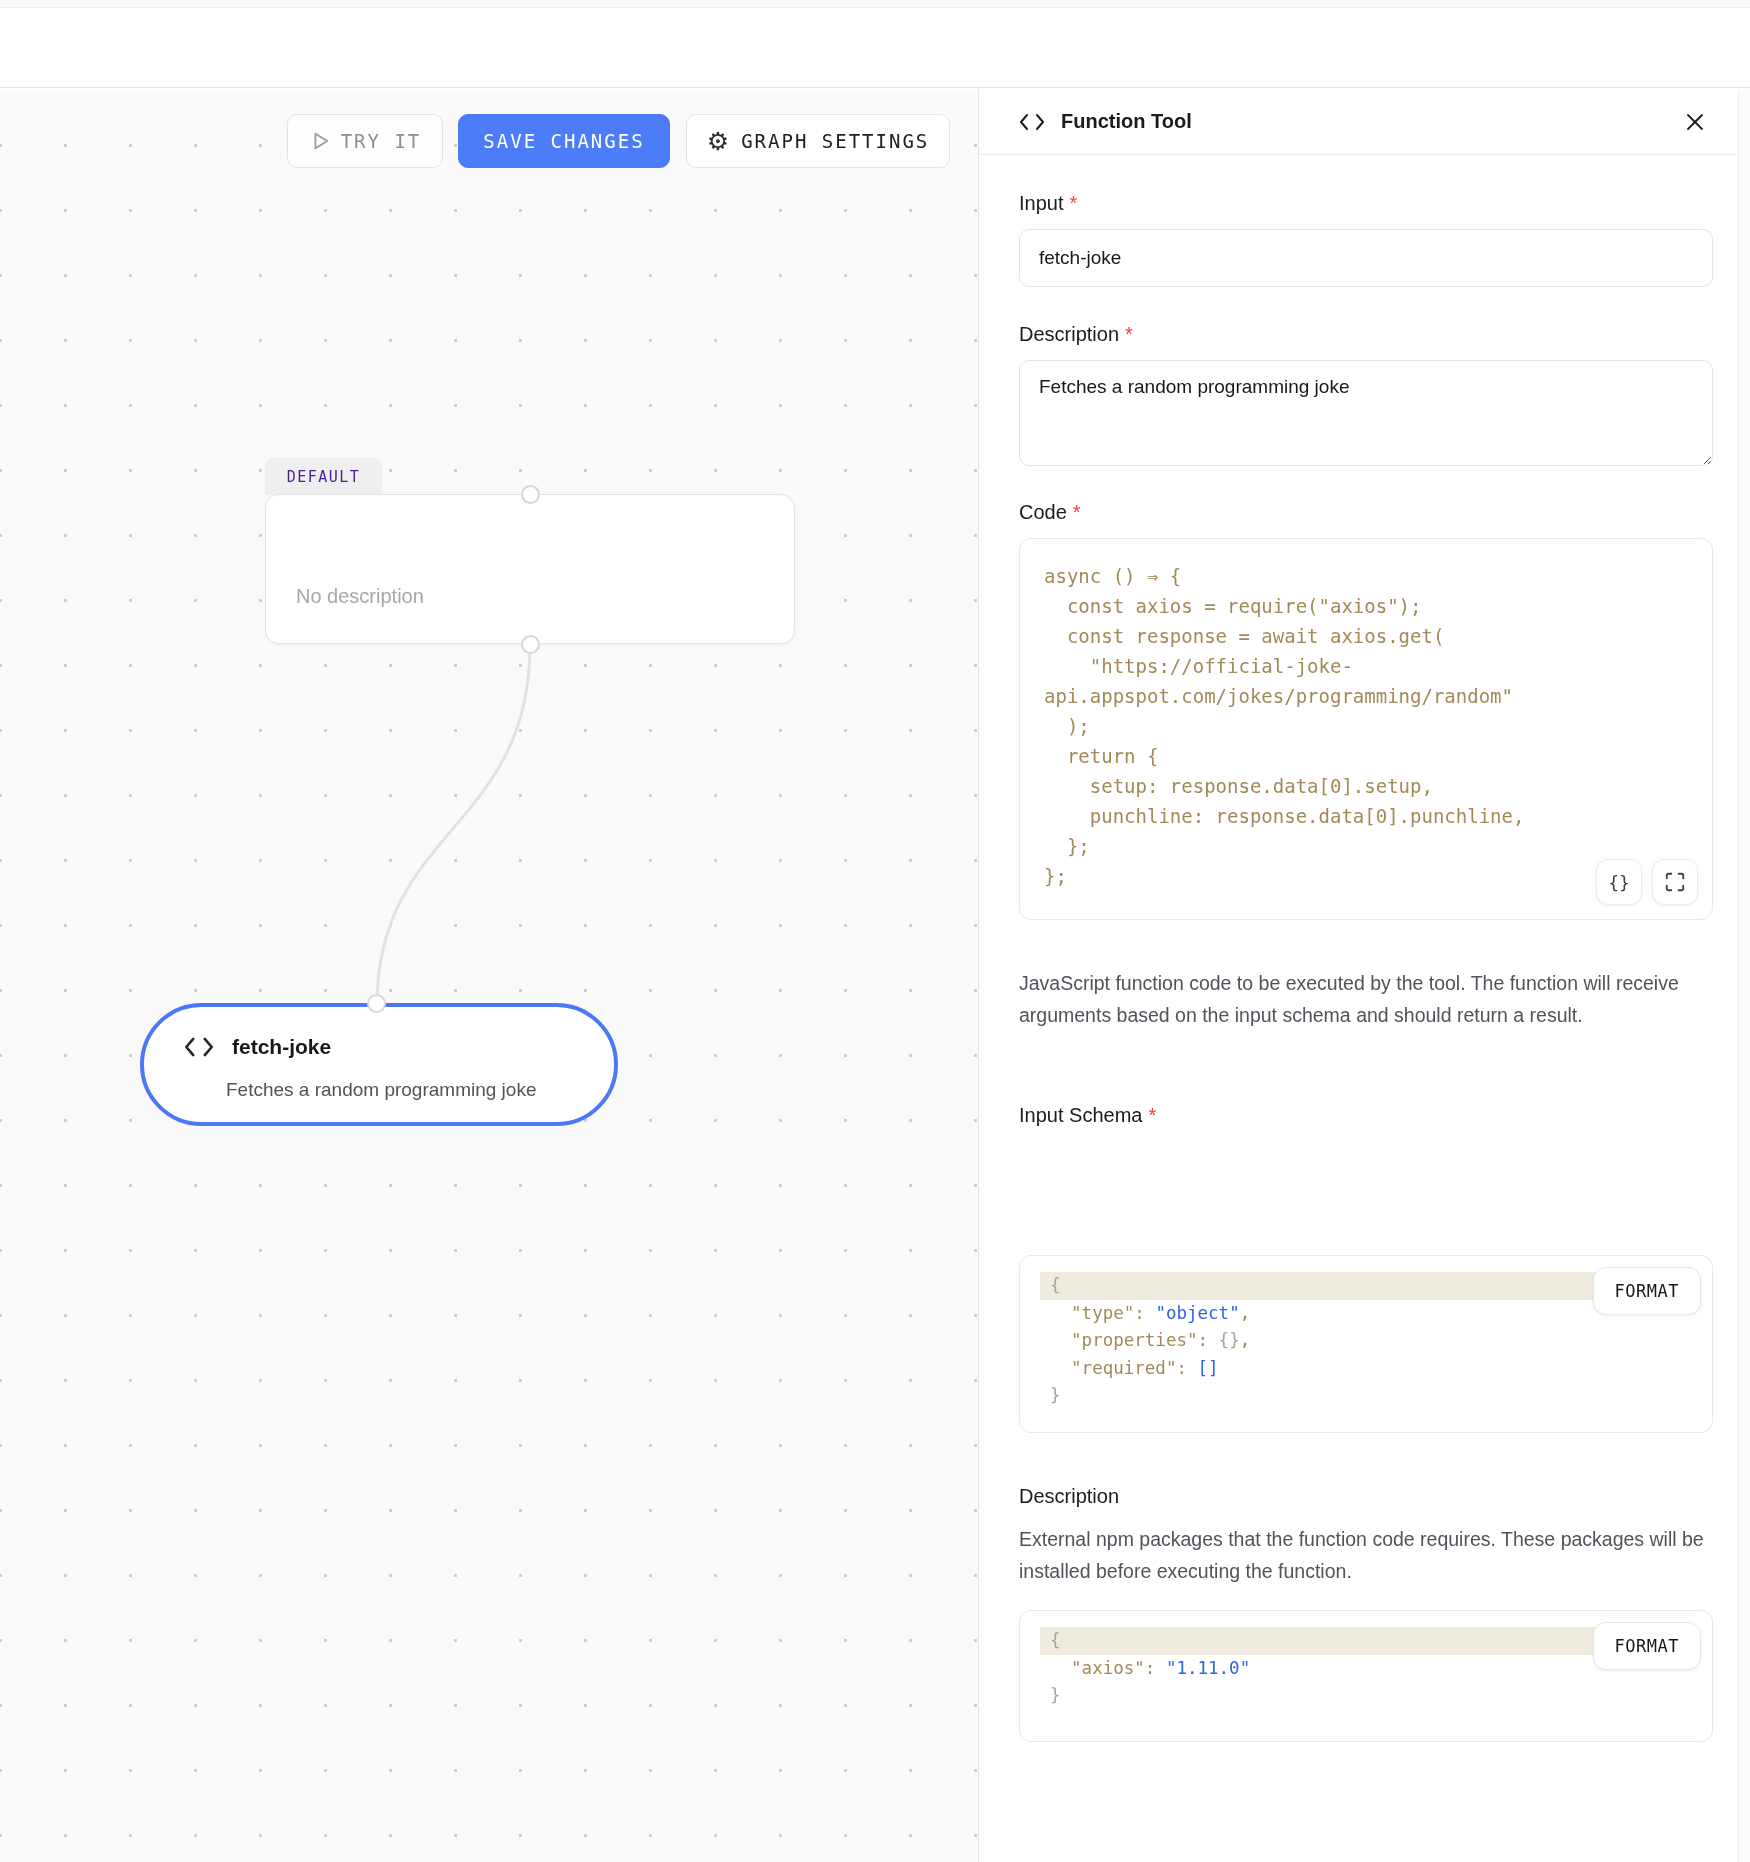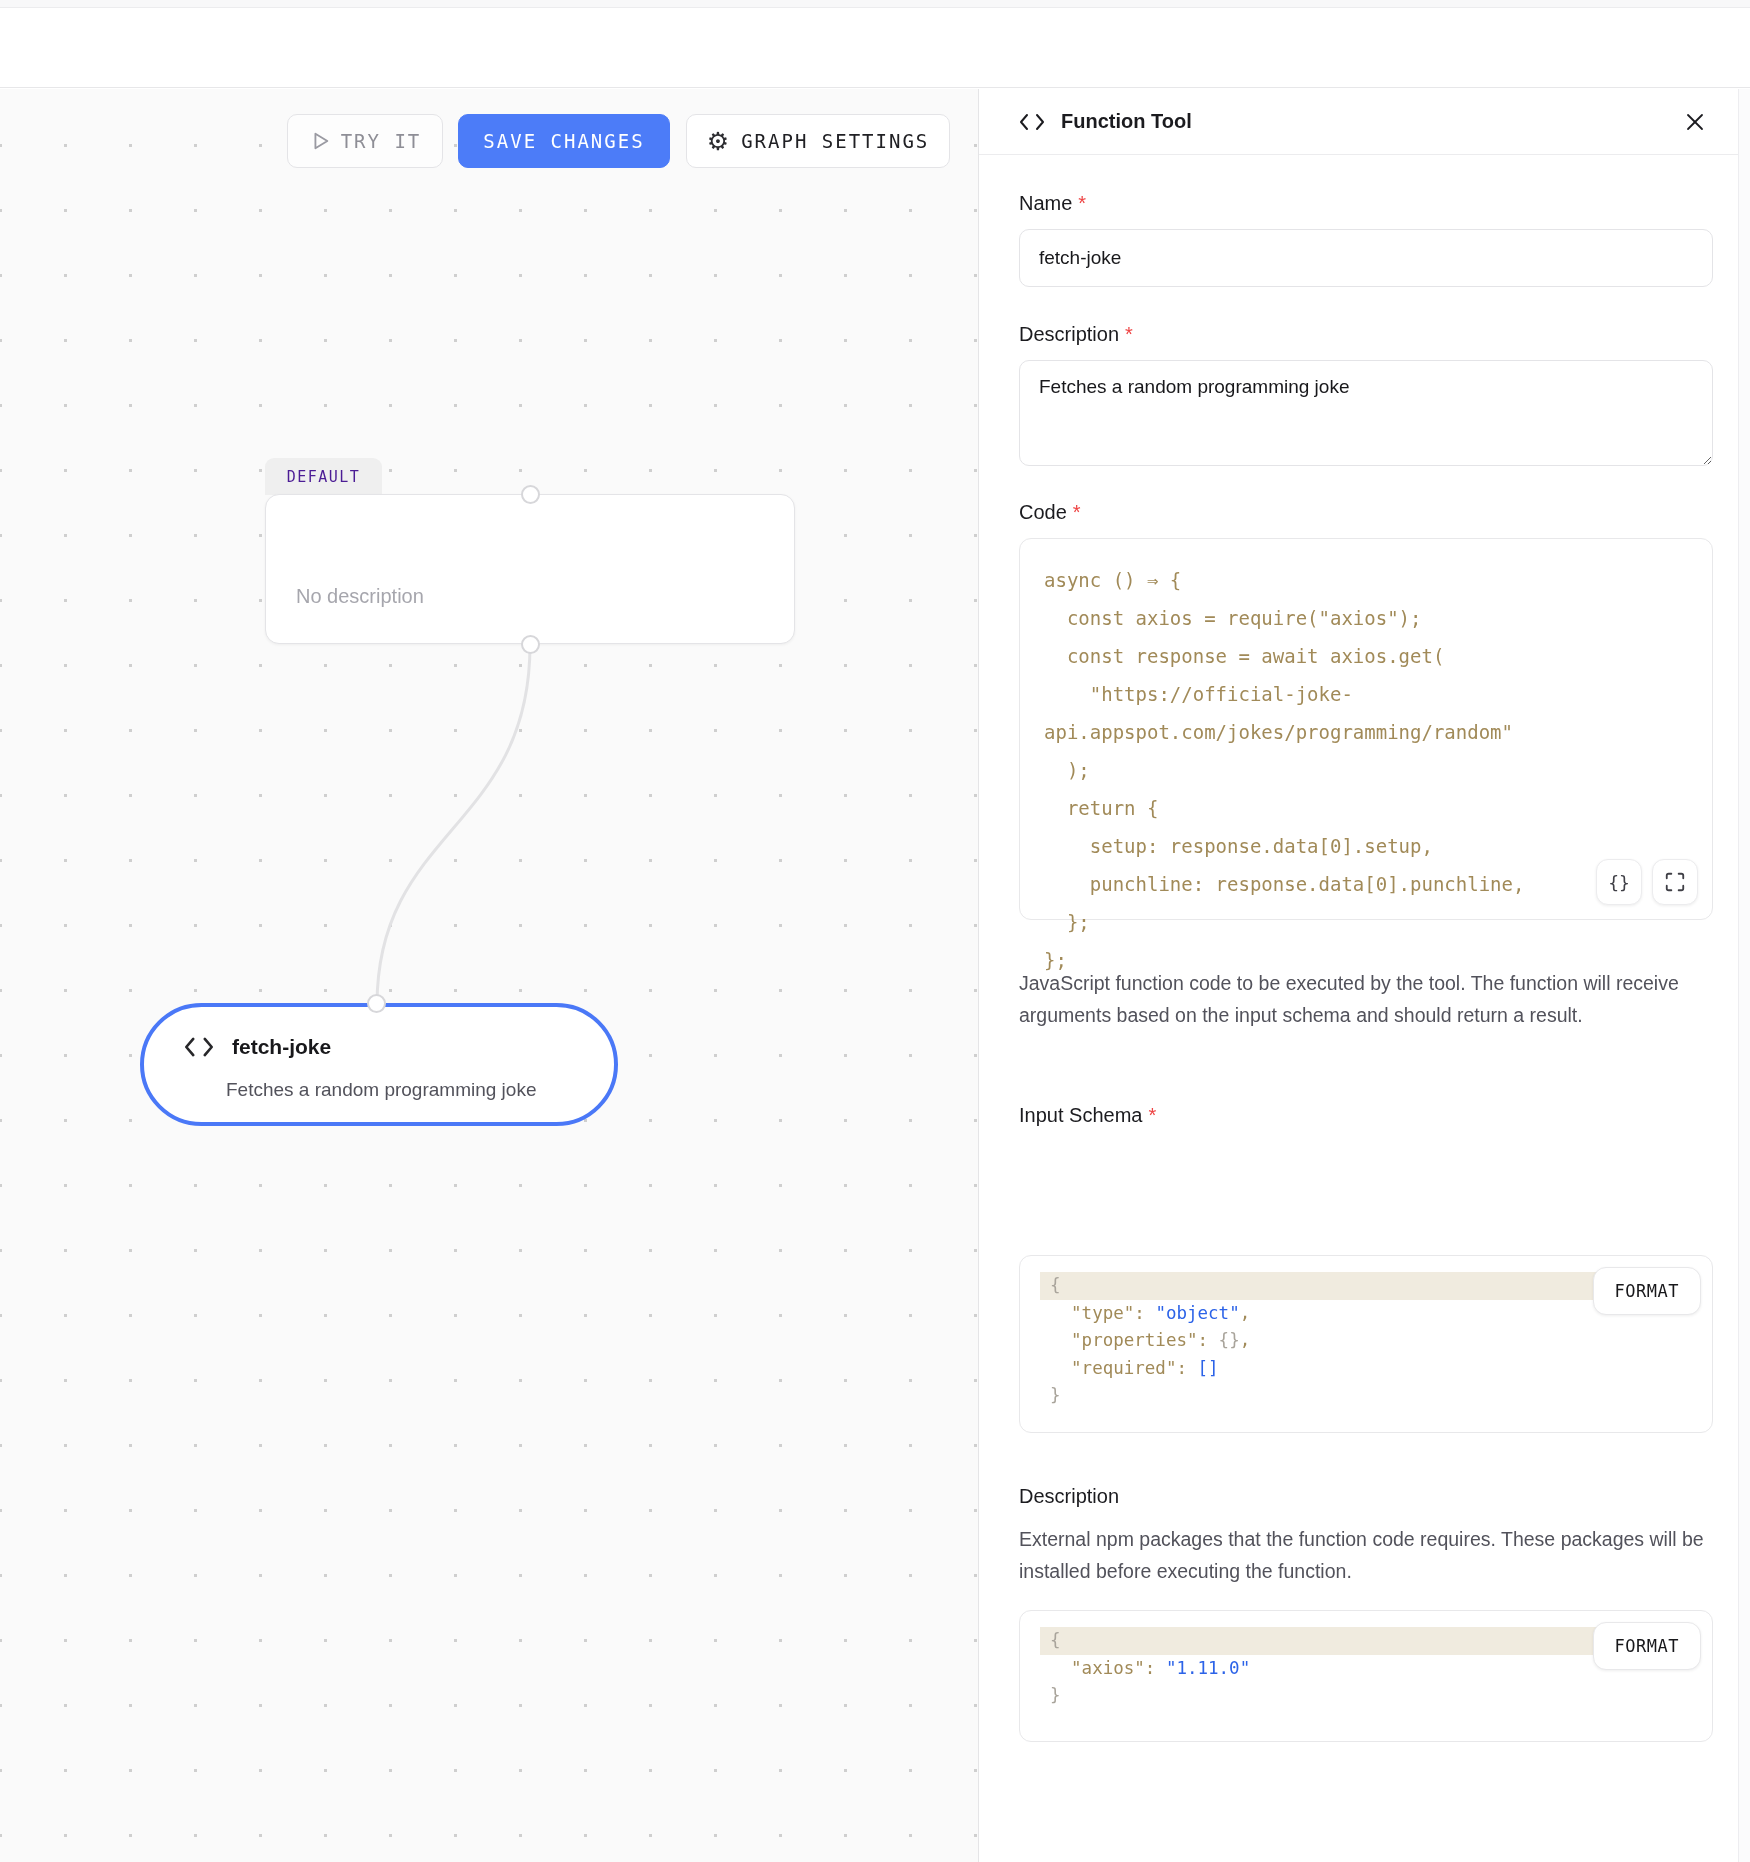--- a/index.html
+++ b/index.html
@@ -51,21 +51,21 @@
   .close-btn{margin-left:auto;width:30px;height:30px;display:flex;align-items:center;justify-content:center;cursor:pointer;}
 
   .field-label{position:absolute;left:40px;font-size:20px;font-weight:500;color:#1b1b1f;}
   .req{color:#ee4444;margin-left:6px;}
   .text-input{position:absolute;left:40px;width:694px;height:58px;border:1px solid #e4e4e7;border-radius:10px;
     padding:0 19px;font-size:19px;color:#18181b;background:#fff;font-family:"Liberation Sans",sans-serif;outline:none;}
   .text-area{position:absolute;left:40px;width:694px;height:106px;border:1px solid #e4e4e7;border-radius:10px;
     padding:15px 19px;font-size:19px;color:#18181b;background:#fff;font-family:"Liberation Sans",sans-serif;outline:none;resize:both;}
 
   .code-block{position:absolute;left:40px;width:694px;border:1px solid #e8e8ea;border-radius:12px;background:#fff;}
-  .code-pre{margin:0;padding:22px 24px;font-family:"DejaVu Sans Mono",monospace;font-size:19px;line-height:38px;
+  .code-pre{margin:0;padding:22px 24px;font-family:"DejaVu Sans Mono",monospace;font-size:19px;line-height:30px;
     color:#a18a58;white-space:pre;}
   .code-actions{position:absolute;right:14px;bottom:14px;display:flex;gap:10px;}
   .mini-btn{width:46px;height:46px;border-radius:12px;background:#fff;border:1px solid #ececee;
     box-shadow:0 1px 3px rgba(0,0,0,.07);display:flex;align-items:center;justify-content:center;cursor:pointer;
     font-family:"DejaVu Sans Mono",monospace;font-size:18px;color:#3f3f46;}
 
   .help-text{position:absolute;left:40px;width:700px;font-size:19.5px;line-height:32px;color:#52525b;}
 
   .json-block{position:absolute;left:40px;width:694px;border:1px solid #e8e8ea;border-radius:12px;background:#fff;
     padding:16px 0;}
@@ -149,21 +149,21 @@
       <span class="panel-title">Function Tool</span>
       <span class="close-btn">
         <svg width="24" height="24" viewBox="0 0 24 24" stroke="#1b1b1f" stroke-width="1.8" stroke-linecap="round">
             <line x1="5" y1="5" x2="19" y2="19"></line>
             <line x1="19" y1="5" x2="5" y2="19"></line>
           </svg>
       </span>
     </div>
 
     <div class="field-label" style="top:103px;">
-      <span>Name</span><span class="req">*</span>
+      <span>Input</span><span class="req">*</span>
     </div>
     <input class="text-input" style="top: 140px;" value="fetch-joke">
 
     <div class="field-label" style="top:234px;">
       <span>Description</span><span class="req">*</span>
     </div>
     <textarea class="text-area" style="top: 271px;">Fetches a random programming joke</textarea>
 
     <div class="field-label" style="top:412px;">
       <span>Code</span><span class="req">*</span>

